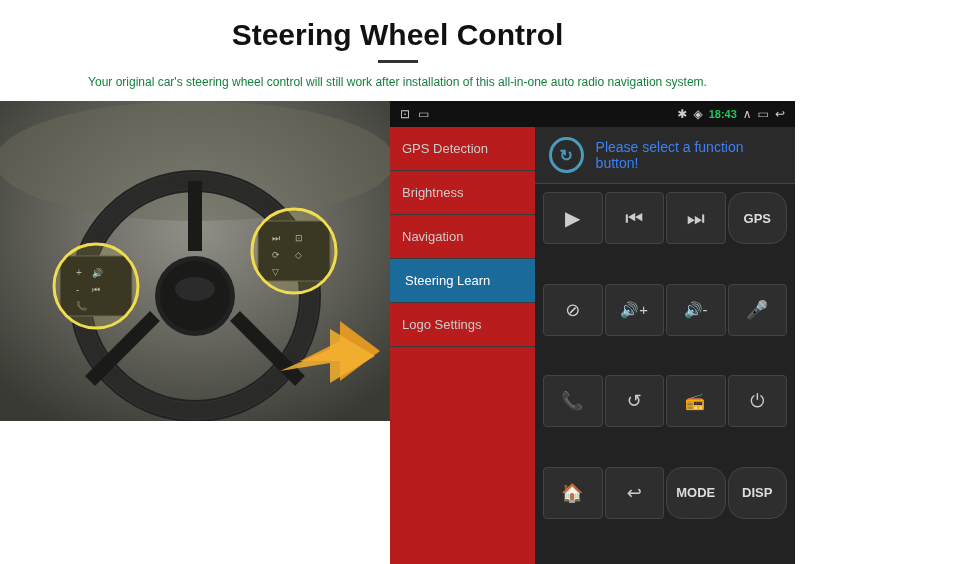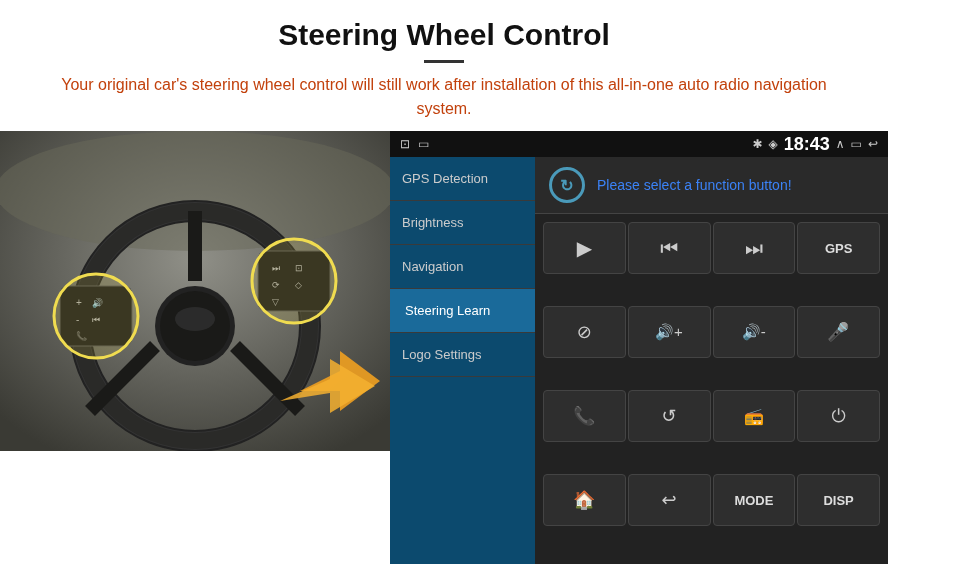--- a/index.html
+++ b/index.html
@@ -5,21 +5,21 @@
     * { margin: 0; padding: 0; box-sizing: border-box; }
     body {
       width: 980px;
       height: 564px;
       background: #fff;
       font-family: Arial, sans-serif;
       overflow: hidden;
     }
 
     .page {
-      width: 888px;
+      width: 795px;
       height: 564px;
       display: flex;
       flex-direction: column;
       align-items: center;
     }
 
     .header {
       text-align: center;
       padding: 18px 60px 10px;
     }
@@ -32,22 +32,22 @@
     }
 
     .header-divider {
       width: 40px;
       height: 3px;
       background: #333;
       margin: 0 auto 10px;
     }
 
     .header p {
-      font-size: 16px;
-      color: #c2410c;
+      font-size: 12px;
+      color: #15803d;
       line-height: 1.5;
     }
 
     .content-area {
       display: flex;
       width: 100%;
       flex: 1;
       overflow: hidden;
     }
 
@@ -100,36 +100,36 @@
       align-items: center;
       gap: 6px;
     }
 
     .status-icon {
       font-size: 12px;
       color: #ccc;
     }
 
     .status-time {
-      font-size: 18px;
+      font-size: 11px;
       font-weight: bold;
-      color: #ffffff;
+      color: #22c55e;
     }
 
     
     .hu-content {
       display: flex;
       flex: 1;
       overflow: hidden;
     }
 
     
     .sidebar-menu {
       width: 145px;
-      background: #0c4a6e;
+      background: #b91c1c;
       display: flex;
       flex-direction: column;
       flex-shrink: 0;
     }
 
     .menu-item {
       padding: 14px 12px;
       color: #ccc;
       font-size: 13px;
       border-bottom: 1px solid #3a3a3a;
@@ -199,20 +199,21 @@
       cursor: pointer;
       color: #ccc;
       font-size: 20px;
       height: 52px;
     }
 
     .fn-btn.text-btn {
       font-size: 13px;
       font-weight: bold;
       color: #ddd;
+      border-radius: 16px;
     }
   </style>
 </head>
 <body>
 
 <div class="page">
 
   <div class="header">
     <h1>Steering Wheel Control</h1>
     <div class="header-divider"></div>

